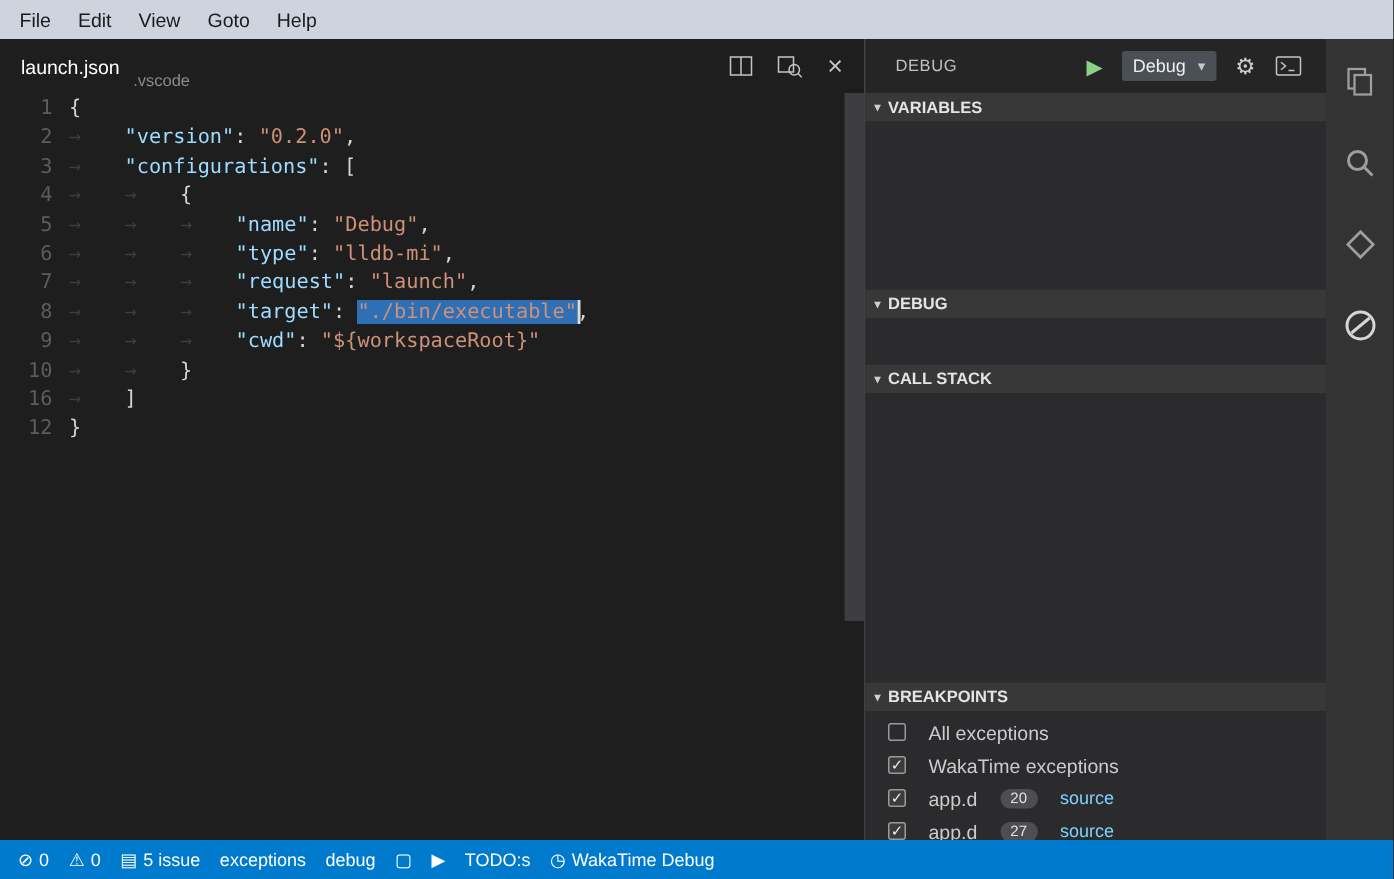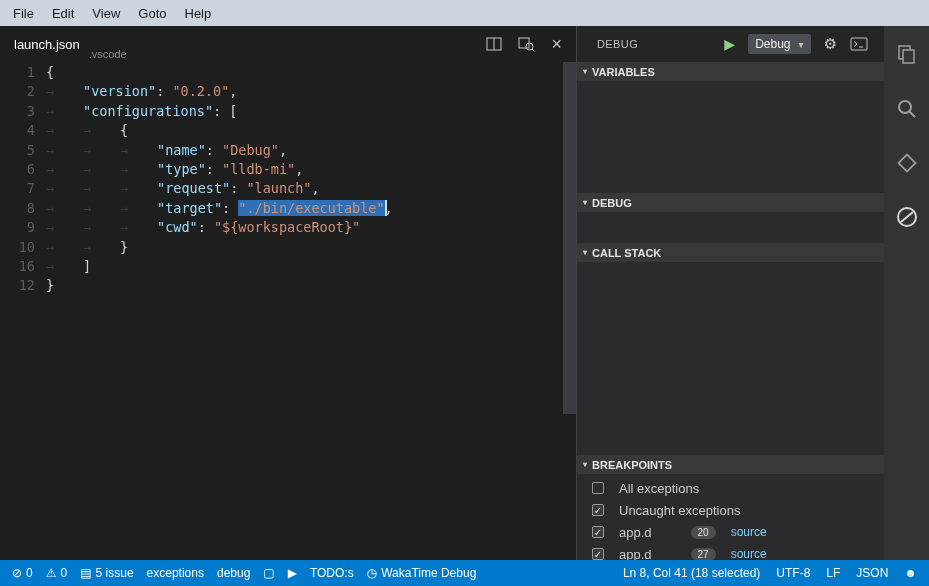--- a/index.html
+++ b/index.html
@@ -65,21 +65,21 @@
   .body-watch { height: 31px; }
   .body-callstack { height: 193px; }
   .body-breakpoints { flex: 1; padding-top: 3px; overflow: hidden; }
   .bp-row { height: 22px; display: flex; align-items: center; gap: 15px;
             padding: 0 4px 0 15px; font-size: 13px; color: #cccccc; }
   .checkbox { width: 12px; height: 12px; border: 1px solid #9a9a9a; border-radius: 2px;
               flex-shrink: 0; font-size: 10px; line-height: 11px; text-align: center;
               color: #f0f0f0; cursor: pointer; }
   .checkbox.checked { background: #3c3c3c; }
   .bp-badge { background: #4d4d52; color: #e4e4e4; font-size: 10px; border-radius: 8px;
-              padding: 1px 7px; margin-left: 24px; }
+              padding: 1px 7px; }
   .bp-detail { color: #7dd3fc; font-size: 12px; }
 
   
   .activity-bar { width: 45px; flex-shrink: 0; background: #333333; display: flex;
                   flex-direction: column; align-items: center; padding-top: 16px;
                   gap: 28px; }
   .activity-icon { width: 26px; height: 26px; display: flex; align-items: center;
                    justify-content: center; cursor: pointer; }
 
   
@@ -184,21 +184,21 @@
         <span class="section-arrow">▾</span>
         <span>BREAKPOINTS</span>
       </div>
       <div class="section-body body-breakpoints">
           <div class="bp-row">
             <span class="checkbox"></span>
             <span class="bp-label">All exceptions</span>
           </div>
           <div class="bp-row">
             <span class="checkbox checked">✓</span>
-            <span class="bp-label">Uncaught exceptions</span>
+            <span class="bp-label">WakaTime exceptions</span>
           </div>
           <div class="bp-row">
             <span class="checkbox checked">✓</span>
             <span class="bp-label">app.d</span>
             <span class="bp-badge">20</span>
             <span class="bp-detail">source</span>
           </div>
           <div class="bp-row">
             <span class="checkbox checked">✓</span>
             <span class="bp-label">app.d</span>
@@ -264,32 +264,15 @@
           <span class="sb-icon">▶</span>
         </span>
         <span class="sb-item">
           <span>TODO:s</span>
         </span>
         <span class="sb-item">
           <span class="sb-icon">◷</span>
           <span>WakaTime Debug</span>
         </span>
       </span>
-    <span class="sb-right">
-        <span class="sb-item">
-          <span>Ln 8, Col 41 (18 selected)</span>
-        </span>
-        <span class="sb-item">
-          <span>UTF-8</span>
-        </span>
-        <span class="sb-item">
-          <span>LF</span>
-        </span>
-        <span class="sb-item">
-          <span>JSON</span>
-        </span>
-        <span class="sb-item">
-          <span class="sb-icon">☻</span>
-        </span>
-      </span>
   </div>
 
 </div>
 
 </body></html>

